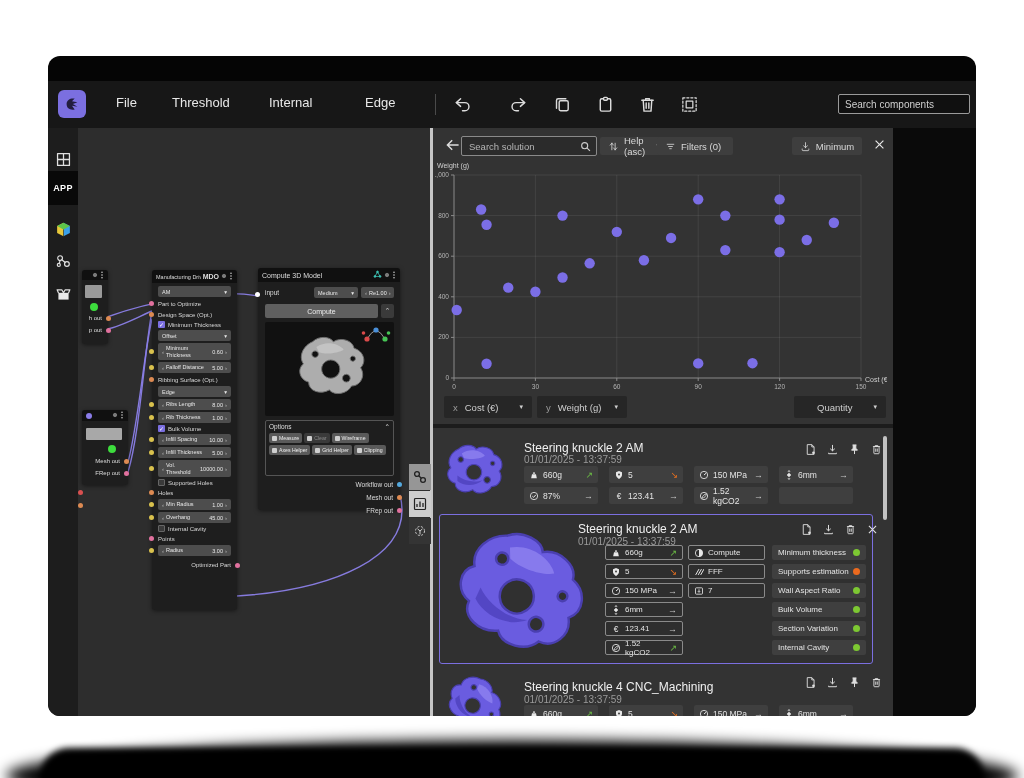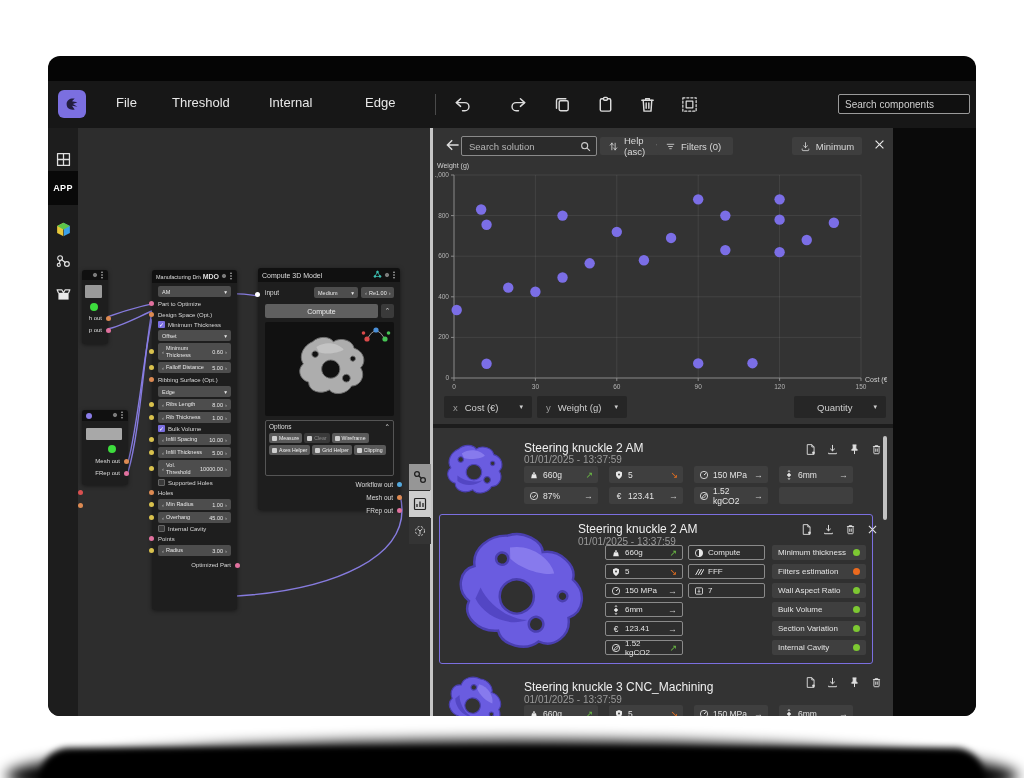--- a/index.html
+++ b/index.html
@@ -858,21 +858,21 @@
                     <path d="M6 4 V7.4 M4.6 6.2 L6 7.6 L7.4 6.2" stroke-width="1"></path>
                   </svg>
                 </span>
                 <span style="font-size:8px">7</span>
               </div>
               <div class="check-row" style="left:332px;top:30px;width:94px">
                 <span>Minimum thickness</span>
                 <span class="dot" style="background:#7dc832"></span>
               </div>
               <div class="check-row" style="left:332px;top:49px;width:94px">
-                <span>Filters estimation</span>
+                <span>Supports estimation</span>
                 <span class="dot" style="background:#ec6a1e"></span>
               </div>
               <div class="check-row" style="left:332px;top:68px;width:94px">
                 <span>Wall Aspect Ratio</span>
                 <span class="dot" style="background:#7dc832"></span>
               </div>
               <div class="check-row" style="left:332px;top:87px;width:94px">
                 <span>Bulk Volume</span>
                 <span class="dot" style="background:#7dc832"></span>
               </div>
@@ -886,21 +886,21 @@
               </div>
             </div>
             <div class="card" style="top:540px;height:120px">
               <div style="position:absolute;left:7px;top:5px"><svg width="66" height="64" viewBox="0 0 120 100">
                   <g transform="rotate(50 60 50)">
                     <path d="M30 12 C40 2 58 4 62 12 C74 4 92 10 94 22 C108 26 114 42 104 52 C112 64 104 80 90 80 C84 92 64 96 56 86 C42 94 24 88 24 74 C10 70 6 54 16 46 C8 34 16 18 30 12 Z M58 40 a14 14 0 1 0 .1 0 Z M34 26 a5 5 0 1 0 .1 0 Z M82 62 a6 6 0 1 0 .1 0 Z M92 34 a4 4 0 1 0 .1 0 Z" fill="#6a5ce0" stroke="#4a3fb0" stroke-width="2" fill-rule="evenodd"></path>
                     <path d="M36 20 C50 10 70 14 78 24 C70 30 50 32 40 28 Z" fill="#8f82f0" opacity=".8"></path>
                     <path d="M28 60 C40 70 60 74 74 68 C62 80 40 80 28 70 Z" fill="#4a3db8" opacity=".7"></path>
                   </g>
                 </svg></div>
-              <div class="card-title" style="left:89px;top:12px">Steering knuckle 3 CNC_Machining</div>
+              <div class="card-title" style="left:89px;top:12px">Steering knuckle 4 CNC_Machining</div>
               <div class="card-date" style="left:89px;top:26px">01/01/2025 - 13:37:59</div>
               <div class="cact" style="left:369px;top:8px">
                 <span style="display:flex">
                   <svg viewBox="0 0 20 20" fill="none" stroke="currentColor" stroke-width="1.4">
                     <path d="M5 2.5 h7 l3.5 3.5 V17.5 H5 Z"></path>
                     <path d="M12 2.5 V6 h3.5"></path>
                     <circle cx="14.5" cy="15" r="2" fill="currentColor" stroke="none"></circle>
                   </svg>
                 </span>
                 <span style="display:flex">

